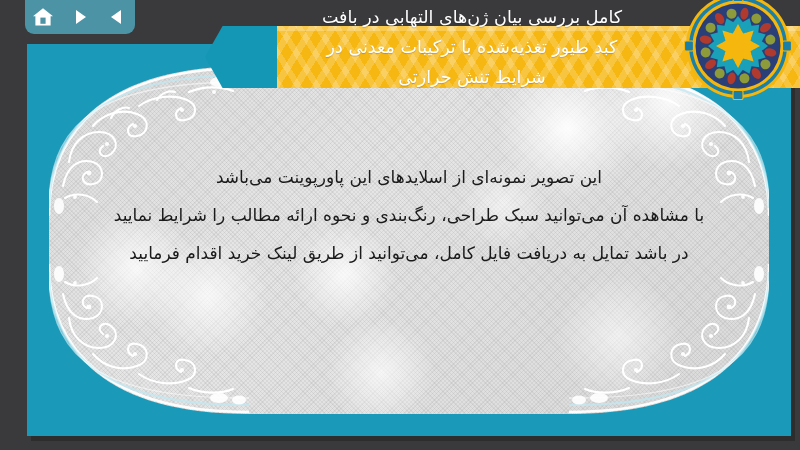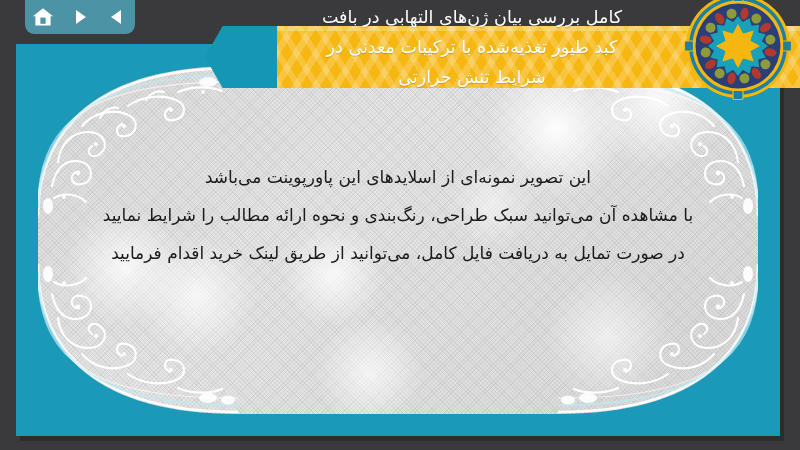--- a/index.html
+++ b/index.html
@@ -112,21 +112,21 @@
     top: -8px;
     right: 8px;
     width: 108px;
     height: 108px;
     z-index: 45;
   }
 
   
   .slide {
     position: absolute;
-    left: 16px;
+    left: 27px;
     top: 44px;
     width: 764px;
     height: 392px;
     background: #1a9ab8;
     box-shadow: 4px 5px 0 rgba(0,0,0,0.22);
     z-index: 10;
     overflow: hidden;
   }
   .slide-inner {
     position: absolute;
@@ -459,19 +459,19 @@
             <ellipse cx="170" cy="16" rx="9" ry="5"></ellipse>
             <ellipse cx="190" cy="14" rx="7" ry="4.5"></ellipse>
             <ellipse cx="10" cy="140" rx="5" ry="8"></ellipse>
           </g>
         </svg>
       </div>
 
       <div class="body-text">
         <span class="body-line">این تصویر نمونه‌ای از اسلایدهای این پاورپوینت می‌باشد</span>
         <span class="body-line">با مشاهده آن می‌توانید سبک طراحی، رنگ‌بندی و نحوه ارائه مطالب را شرایط نمایید</span>
-        <span class="body-line">در صورت تمایل به دریافت فایل کامل، می‌توانید از طریق لینک خرید اقدام فرمایید</span>
+        <span class="body-line">در باشد تمایل به دریافت فایل کامل، می‌توانید از طریق لینک خرید اقدام فرمایید</span>
       </div>
 
     </div>
   </div>
 
 </div>
 
 </body></html>

